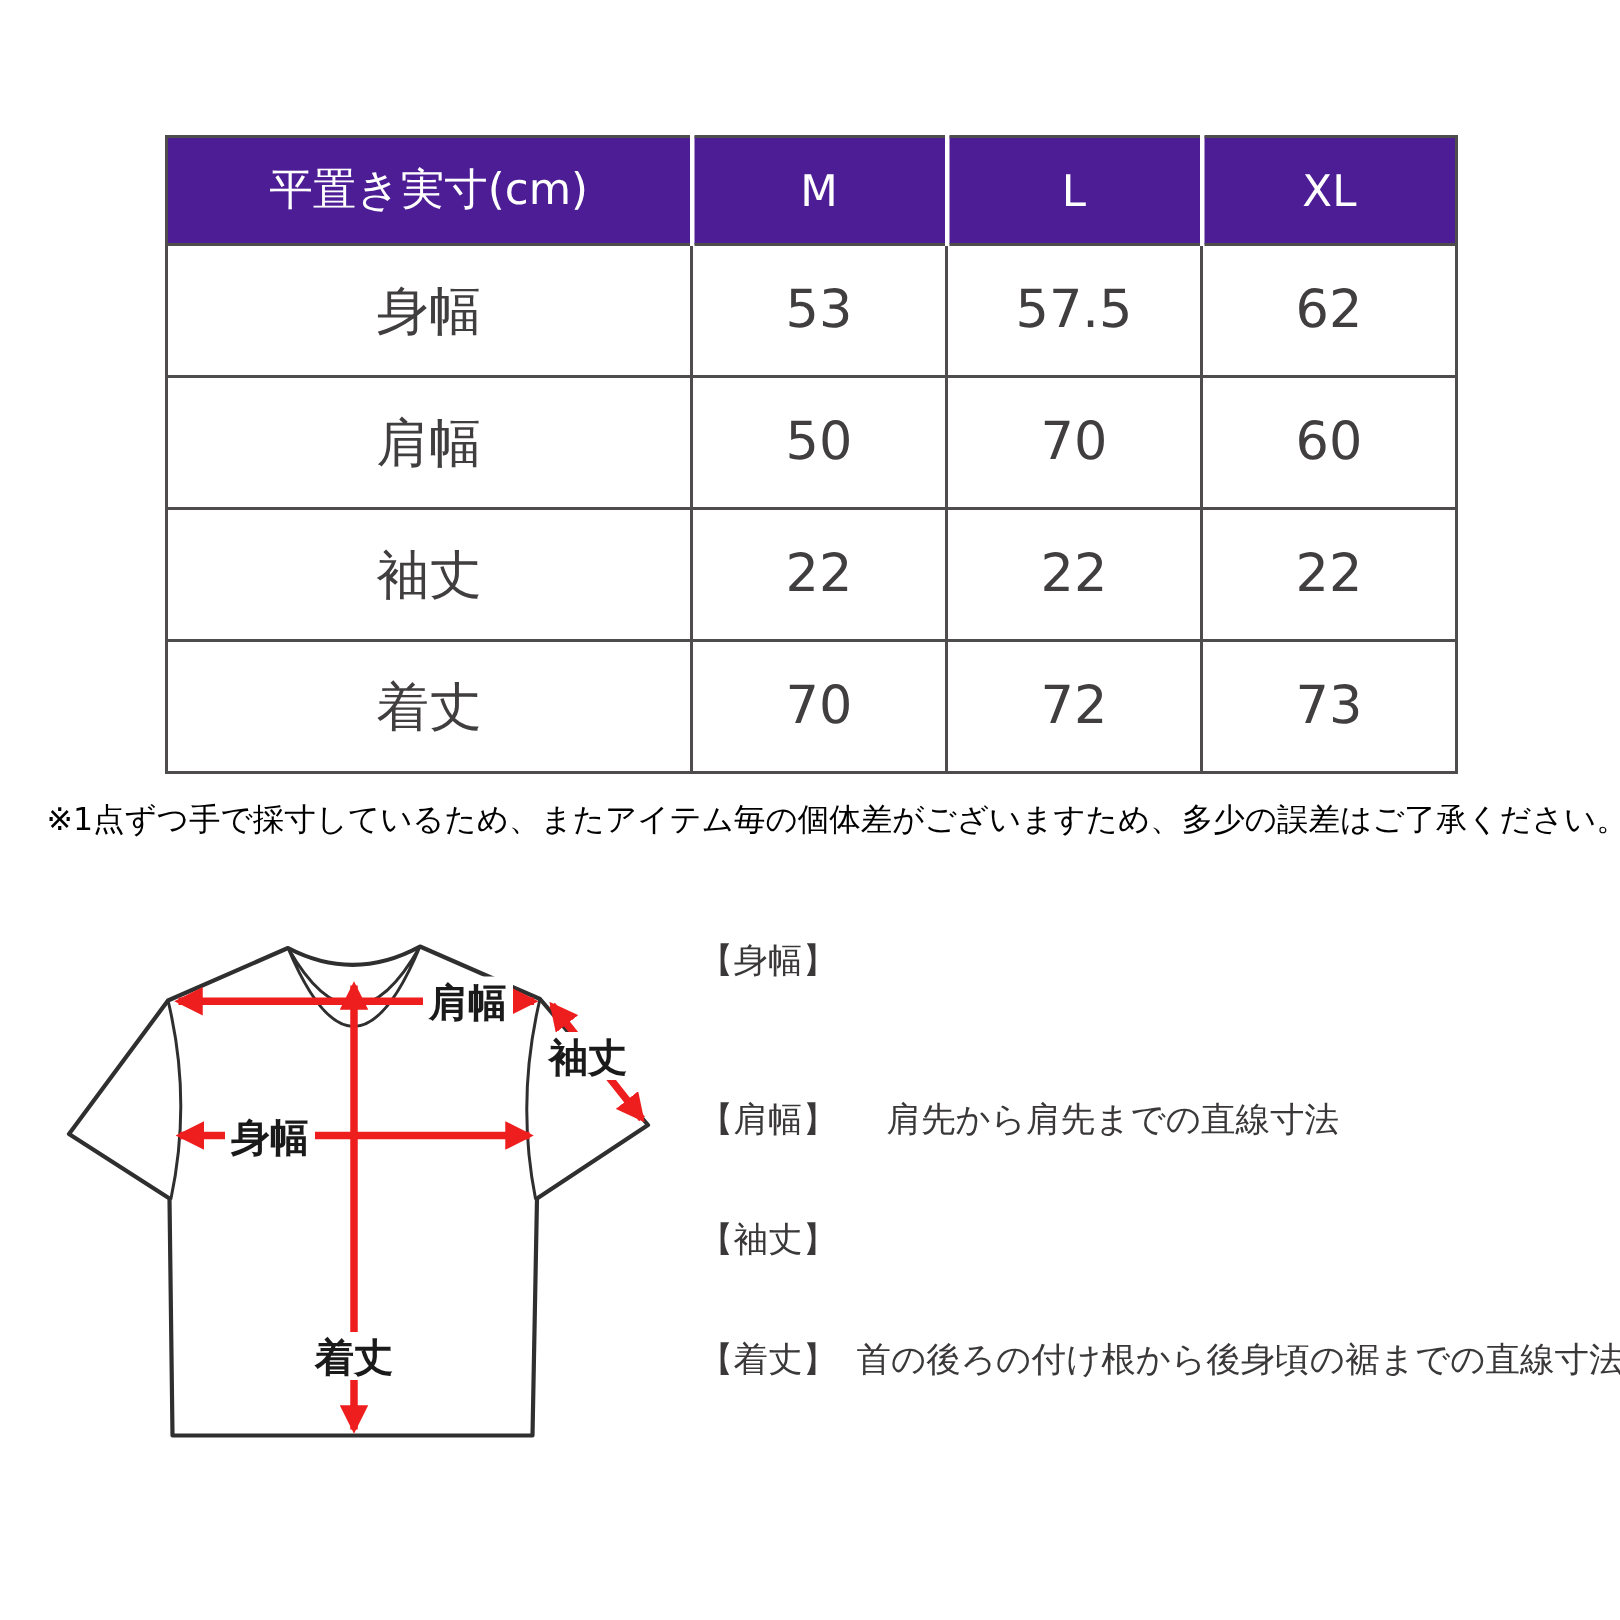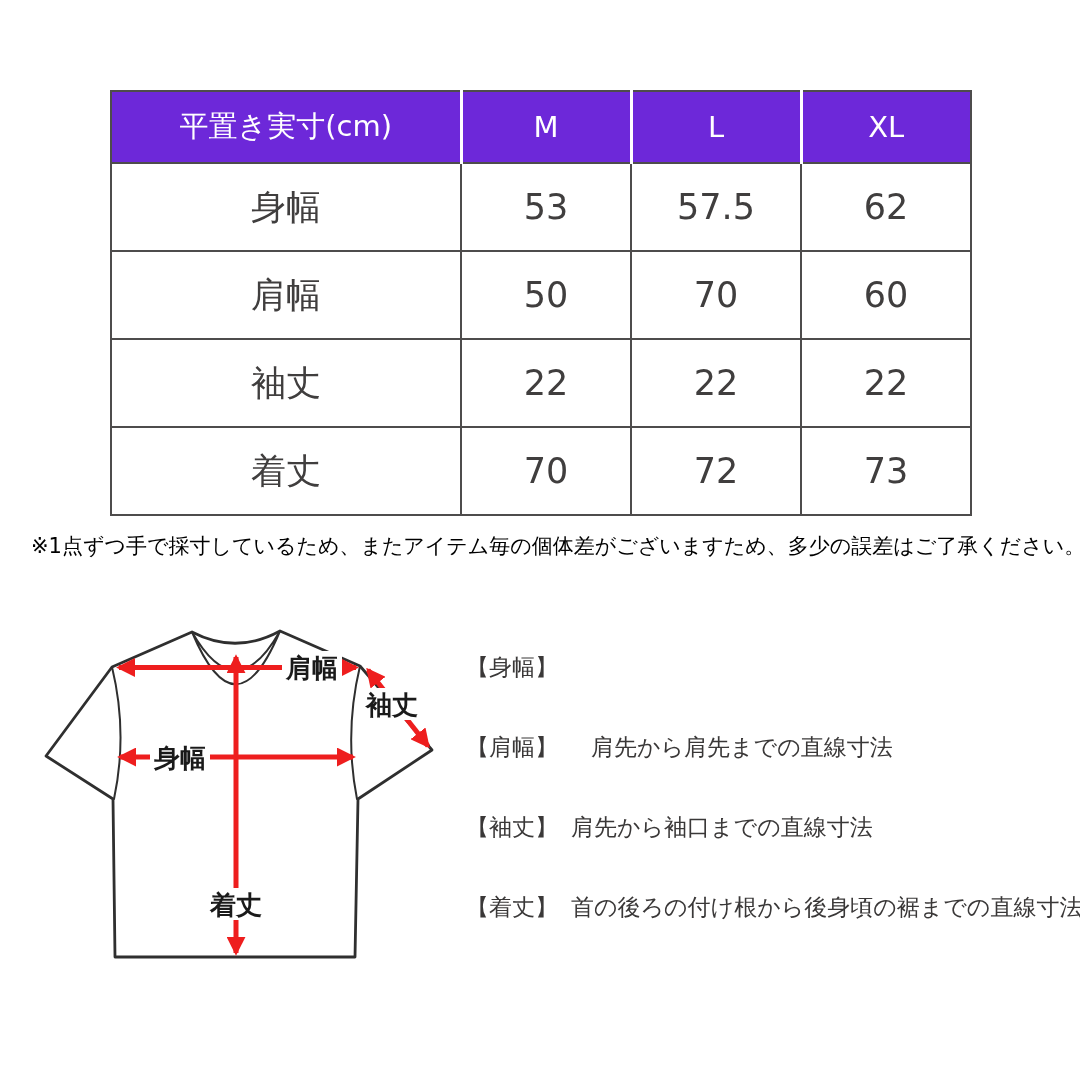--- a/index.html
+++ b/index.html
@@ -21,21 +21,21 @@
   }
   .size-table col.c0 { width: 350px; }
   .size-table col.c1, .size-table col.c2, .size-table col.c3 { width: 170px; }
   .size-table th, .size-table td {
     border: 2px solid #4e4c4c;
     text-align: center;
     vertical-align: middle;
     padding: 0;
   }
   .size-table th {
-    background: #6d28d9;
+    background: #4c1d95;
     color: #ffffff;
     font-size: 29px;
     font-weight: 400;
     height: 70px;
     border-right: 3px solid #ffffff;
     border-bottom: 2px solid #4e4c4c;
   }
   .size-table th:last-child { border-right: 2px solid #4e4c4c; }
   .size-table td {
     font-size: 35px;
@@ -68,21 +68,21 @@
     position: absolute; left: 466px;
     display: flex;
     align-items: center;
     font-size: 23px;
     line-height: 32px;
     color: #3a3838;
     white-space: nowrap;
   }
   .definition .term { flex: none; }
   .definition .desc { margin-left: 13px; flex: none; }
-  .def-0 { top: 651px; }
+  .def-0 { top: 625px; }
   .def-1 { top: 731px; gap: 20px; }
   .def-2 { top: 811px; }
   .def-3 { top: 891px; }
 </style>
 </head>
 <body>
 
 <table class="size-table">
   <colgroup>
       <col class="c0">
@@ -180,18 +180,17 @@
 
 <div class="definition def-0">
   <span class="term">【身幅】</span>
 </div>
 <div class="definition def-1">
   <span class="term">【肩幅】</span>
   <span class="desc">肩先から肩先までの直線寸法</span>
 </div>
 <div class="definition def-2">
   <span class="term">【袖丈】</span>
-  <span class="desc">肩先から袖口までの直線寸法</span>
 </div>
 <div class="definition def-3">
   <span class="term">【着丈】</span>
   <span class="desc">首の後ろの付け根から後身頃の裾までの直線寸法</span>
 </div>
 
 </body></html>

